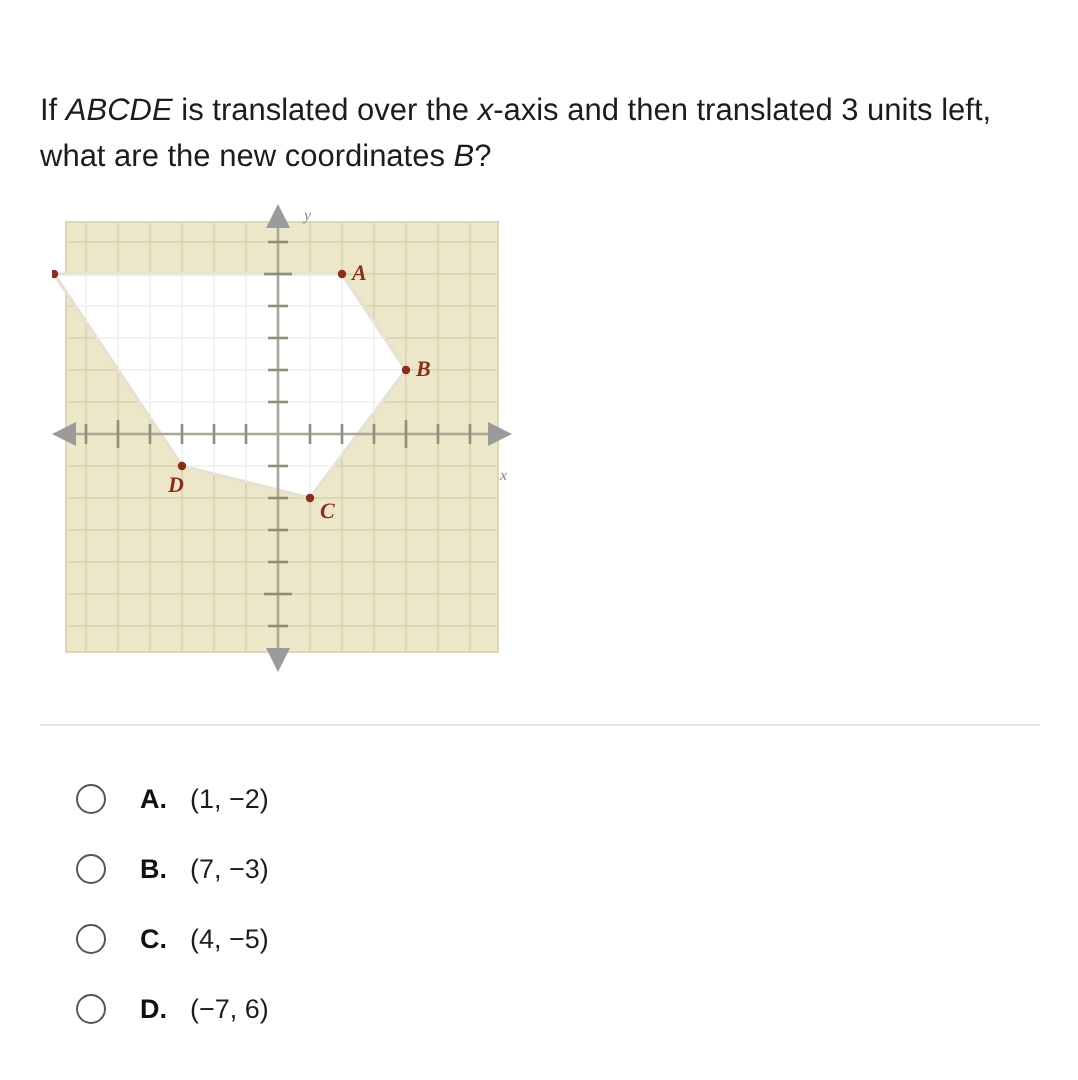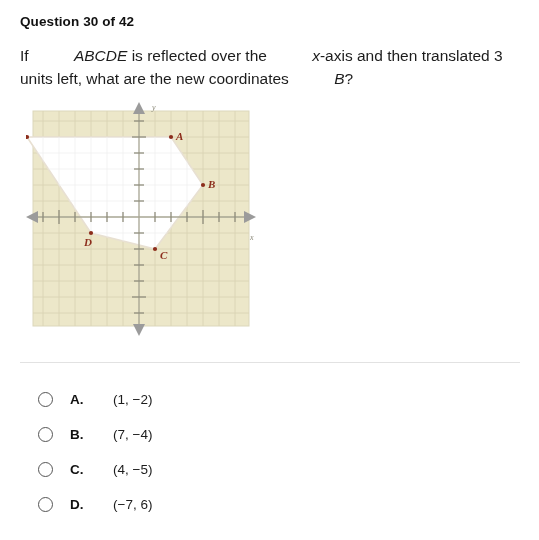--- a/index.html
+++ b/index.html
@@ -32,21 +32,20 @@
     position: absolute;
     left: 20px;
     top: 44px;
     width: 505px;
     font-size: 15.5px;
     line-height: 23px;
     color: #1c1c1c;
   }
   .q-text i {
     font-style: italic;
-    margin-left: 41px;
   }
   .graph-wrap {
     position: absolute;
     left: 26px;
     top: 100px;
     width: 232px;
     height: 240px;
   }
   .graph-svg {
     display: block;
@@ -80,33 +79,32 @@
     box-sizing: border-box;
   }
   .opt-letter {
     margin-left: 17px;
     font-size: 13.5px;
     font-weight: bold;
     color: #111111;
     min-width: 19px;
   }
   .opt-value {
-    margin-left: 24px;
+    margin-left: 6px;
     font-size: 13.5px;
     color: #1c1c1c;
   }
 </style>
 </head>
 <body>
 
 <div class="page">
 
-  <div class="q-header">Question 30 of 42</div>
-
-  <div class="q-text"><span>If </span><i>ABCDE</i><span> is reflected over the </span><i>x</i><span>-axis and then translated 3 units left, what are the new coordinates </span><i>B</i><span>?</span></div>
+
+  <div class="q-text"><span>If </span><i>ABCDE</i><span> is translated over the </span><i>x</i><span>-axis and then translated 3 units left, what are the new coordinates </span><i>B</i><span>?</span></div>
 
   <div class="graph-wrap">
     <svg class="graph-svg" width="232" height="240" viewBox="0 0 232 240">
 
       <rect x="7" y="11" width="216" height="215" fill="#ece7c9" stroke="#dcd7bb" stroke-width="1"></rect>
 
       <g stroke="#d8d2b2" stroke-width="0.8">
         <line x1="17" y1="11" x2="17" y2="226"></line>
         <line x1="33" y1="11" x2="33" y2="226"></line>
         <line x1="49" y1="11" x2="49" y2="226"></line>
@@ -230,21 +228,21 @@
 
     <div class="option-row">
       <span class="radio"></span>
       <span class="opt-letter">A.</span>
       <span class="opt-value">(1, −2)</span>
     </div>
 
     <div class="option-row">
       <span class="radio"></span>
       <span class="opt-letter">B.</span>
-      <span class="opt-value">(7, −4)</span>
+      <span class="opt-value">(7, −3)</span>
     </div>
 
     <div class="option-row">
       <span class="radio"></span>
       <span class="opt-letter">C.</span>
       <span class="opt-value">(4, −5)</span>
     </div>
 
     <div class="option-row">
       <span class="radio"></span>

